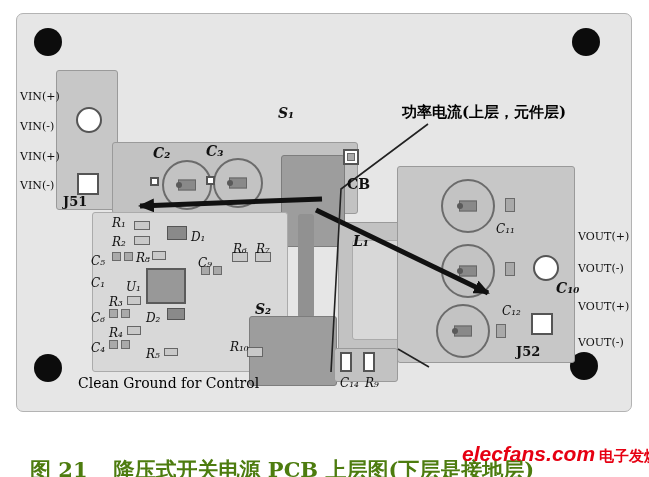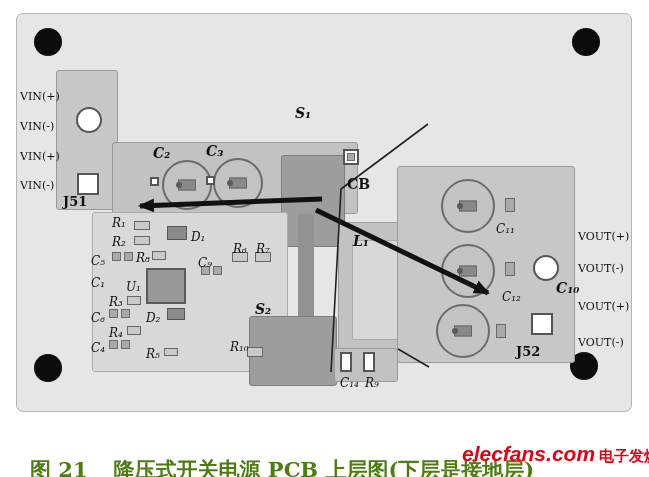--- a/index.html
+++ b/index.html
@@ -119,27 +119,27 @@
   <span class="connlabel" style="left:63px;top:194px">J51</span>
 
   <span class="pin" style="left:578px;top:230px">VOUT(+)</span>
   <span class="pin" style="left:578px;top:262px">VOUT(-)</span>
   <span class="pin" style="left:578px;top:300px">VOUT(+)</span>
   <span class="pin" style="left:578px;top:336px">VOUT(-)</span>
   <span class="connlabel" style="left:516px;top:344px">J52</span>
 
   <span class="clabel big" style="left:153px;top:145px">C₂</span>
   <span class="clabel big" style="left:206px;top:143px">C₃</span>
-  <span class="clabel big" style="left:295px;top:105px">S₁</span>
+  <span class="clabel big" style="left:278px;top:105px">S₁</span>
   <span class="clabel big roman" style="left:347px;top:176px">CB</span>
   <span class="clabel big" style="left:353px;top:233px">L₁</span>
   <span class="clabel big" style="left:255px;top:301px">S₂</span>
   <span class="clabel big" style="left:556px;top:280px">C₁₀</span>
   <span class="clabel" style="left:496px;top:222px">C₁₁</span>
-  <span class="clabel" style="left:502px;top:290px">C₁₂</span>
+  <span class="clabel" style="left:502px;top:304px">C₁₂</span>
 
   <span class="clabel" style="left:112px;top:216px">R₁</span>
   <span class="clabel" style="left:112px;top:235px">R₂</span>
   <span class="clabel" style="left:191px;top:230px">D₁</span>
   <span class="clabel" style="left:91px;top:254px">C₅</span>
   <span class="clabel" style="left:136px;top:251px">R₈</span>
   <span class="clabel" style="left:198px;top:256px">C₉</span>
   <span class="clabel" style="left:233px;top:242px">R₆</span>
   <span class="clabel" style="left:256px;top:242px">R₇</span>
   <span class="clabel" style="left:91px;top:276px">C₁</span>
@@ -147,20 +147,22 @@
   <span class="clabel" style="left:109px;top:295px">R₃</span>
   <span class="clabel" style="left:91px;top:311px">C₆</span>
   <span class="clabel" style="left:146px;top:311px">D₂</span>
   <span class="clabel" style="left:109px;top:326px">R₄</span>
   <span class="clabel" style="left:91px;top:341px">C₄</span>
   <span class="clabel" style="left:146px;top:347px">R₅</span>
   <span class="clabel" style="left:230px;top:340px">R₁₀</span>
   <span class="clabel" style="left:340px;top:376px">C₁₄</span>
   <span class="clabel" style="left:365px;top:376px">R₉</span>
 
+  <div class="ann" style="left:402px;top:103px">功率电流(上层，元件层)</div>
+  <div class="note" style="left:78px;top:375px">Clean Ground for Control</div>
 
   <div class="caption">
     <span>图 21</span><span class="cap-title">降压式开关电源 PCB 上层图(下层是接地层)</span>
   </div>
 
   <div class="watermark">
     <span class="brand">elecfans.com</span><span class="site">电子发烧友</span>
   </div>
 
 </div>

